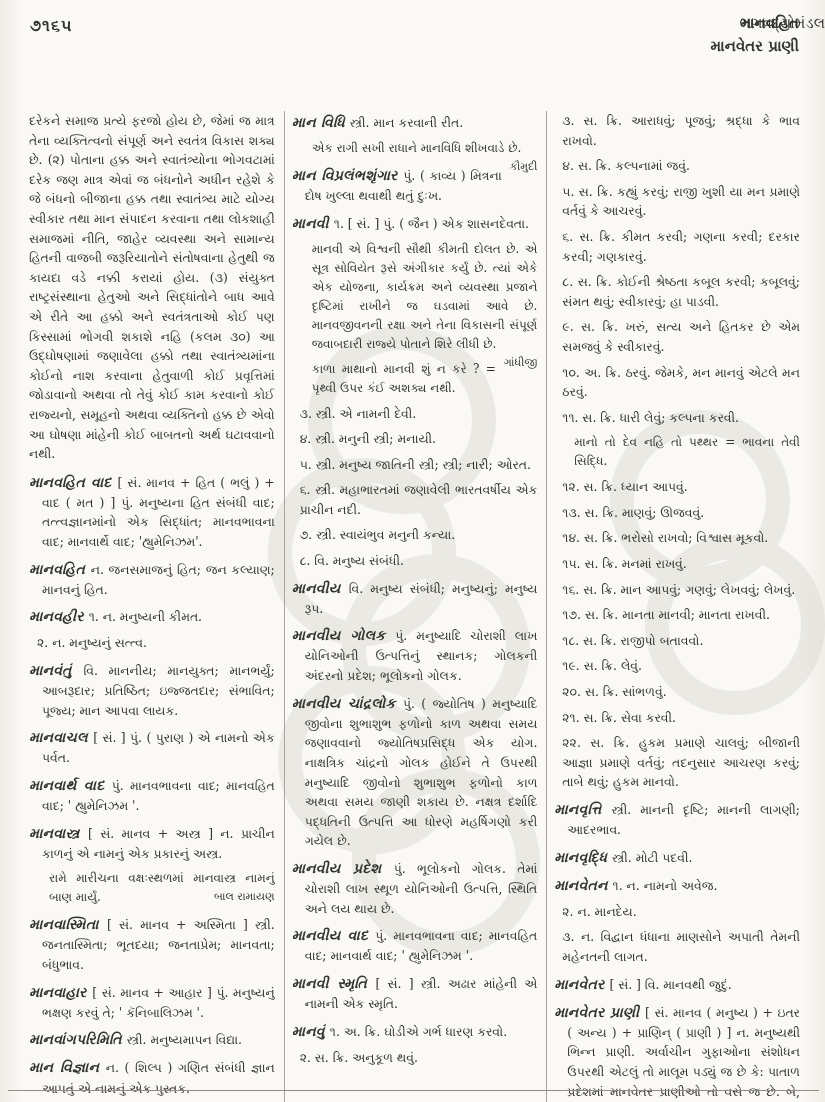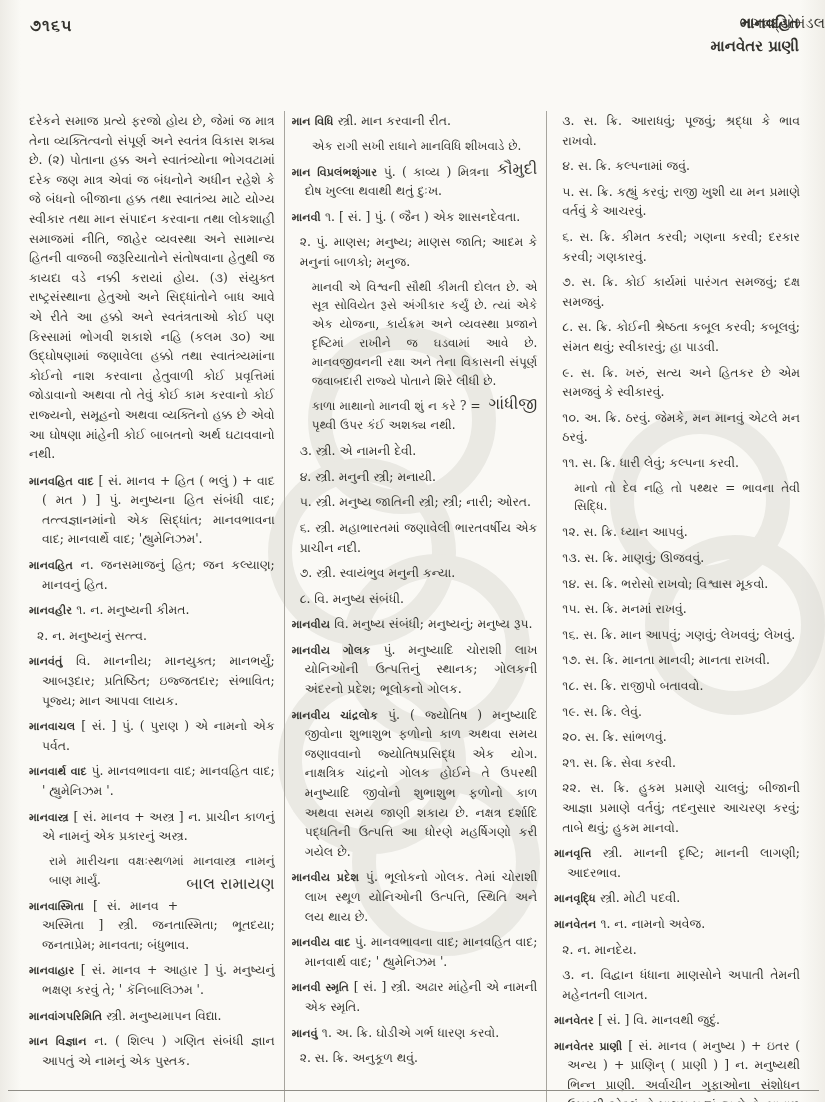--- a/index.html
+++ b/index.html
@@ -35,24 +35,24 @@
     padding:0 9px 0 7px;
     overflow:hidden;
     font-size:12.4px;
     line-height:1.58;
     text-align:justify;
   }
   .col.rule{border-right:1px solid #a7a59e;}
   .col p{margin:0 0 6px 0;}
   .col p.para{margin-bottom:7px;}
   .col p.entry{text-indent:-13px;padding-left:13px;}
-  .col p.entry b{font-size:11px;letter-spacing:.2px;}
+  .col p.entry b{font-size:14px;letter-spacing:.2px;font-style:italic;}
   .col p.sub{padding-left:8px;}
   .col p.quote{padding-left:20px;font-size:12px;}
-  .cite{float:right;font-size:16px;padding-left:8px;}
+  .cite{float:right;font-size:11px;padding-left:8px;}
   .bottom-rule{
     position:absolute;left:8px;right:6px;bottom:11px;z-index:1;
     border-top:1px solid #8f8d86;
   }
 </style>
 </head>
 <body>
 
 <div class="page">
 
@@ -92,21 +92,20 @@
         <p class="entry"><b>માનવાસ્મિતા </b>[ સં. માનવ + અસ્મિતા ] સ્ત્રી. જનતાસ્મિતા; ભૂતદયા; જનતાપ્રેમ; માનવતા; બંધુભાવ.</p>
         <p class="entry"><b>માનવાહાર </b>[ સં. માનવ + આહાર ] પું. મનુષ્યનું ભક્ષણ કરવું તે; ' કૅનિબાલિઝમ '.</p>
         <p class="entry"><b>માનવાંગપરિમિતિ </b>સ્ત્રી. મનુષ્યમાપન વિદ્યા.</p>
         <p class="entry"><b>માન વિજ્ઞાન </b>ન. ( શિલ્પ ) ગણિત સંબંધી જ્ઞાન આપતું એ નામનું એક પુસ્તક.</p>
       </div>
     <div class="col rule">
         <p class="entry"><b>માન વિધિ </b>સ્ત્રી. માન કરવાની રીત.</p>
         <p class="quote">એક રાગી સખી રાધાને માનવિધિ શીખવાડે છે.<span class="cite">કૌમુદી</span></p>
         <p class="entry"><b>માન વિપ્રલંભશૃંગાર </b>પું. ( કાવ્ય ) મિત્રના દોષ ખુલ્લા થવાથી થતું દુઃખ.</p>
         <p class="entry"><b>માનવી </b>૧. [ સં. ] પું. ( જૈન ) એક શાસનદેવતા.</p>
-        <p class="sub">૨. પું. માણસ; મનુષ્ય; માણસ જાતિ; આદમ કે મનુનાં બાળકો; મનુજ.</p>
         <p class="quote">માનવી એ વિશ્વની સૌથી કીમતી દોલત છે. એ સૂત્ર સોવિયેત રૂસે અંગીકાર કર્યું છે. ત્યાં એકે એક યોજના, કાર્યક્રમ અને વ્યવસ્થા પ્રજાને દૃષ્ટિમાં રાખીને જ ઘડવામાં આવે છે. માનવજીવનની રક્ષા અને તેના વિકાસની સંપૂર્ણ જવાબદારી રાજ્યે પોતાને શિરે લીધી છે.<span class="cite">ગાંધીજી</span></p>
         <p class="quote">કાળા માથાનો માનવી શું ન કરે ? = પૃથ્વી ઉપર કંઈ અશક્ય નથી.</p>
         <p class="sub">૩. સ્ત્રી. એ નામની દેવી.</p>
         <p class="sub">૪. સ્ત્રી. મનુની સ્ત્રી; મનાયી.</p>
         <p class="sub">૫. સ્ત્રી. મનુષ્ય જાતિની સ્ત્રી; સ્ત્રી; નારી; ઓરત.</p>
         <p class="sub">૬. સ્ત્રી. મહાભારતમાં જણાવેલી ભારતવર્ષીય એક પ્રાચીન નદી.</p>
         <p class="sub">૭. સ્ત્રી. સ્વાયંભુવ મનુની કન્યા.</p>
         <p class="sub">૮. વિ. મનુષ્ય સંબંધી.</p>
         <p class="entry"><b>માનવીય </b>વિ. મનુષ્ય સંબંધી; મનુષ્યનું; મનુષ્ય રૂપ.</p>
         <p class="entry"><b>માનવીય ગોલક </b>પું. મનુષ્યાદિ ચોરાશી લાખ યોનિઓની ઉત્પત્તિનું સ્થાનક; ગોલકની અંદરનો પ્રદેશ; ભૂલોકનો ગોલક.</p>
@@ -115,21 +114,20 @@
         <p class="entry"><b>માનવીય વાદ </b>પું. માનવભાવના વાદ; માનવહિત વાદ; માનવાર્થ વાદ; ' હ્યુમેનિઝમ '.</p>
         <p class="entry"><b>માનવી સ્મૃતિ </b>[ સં. ] સ્ત્રી. અઢાર માંહેની એ નામની એક સ્મૃતિ.</p>
         <p class="entry"><b>માનવું </b>૧. અ. ક્રિ. ઘોડીએ ગર્ભ ધારણ કરવો.</p>
         <p class="sub">૨. સ. ક્રિ. અનુકૂળ થવું.</p>
       </div>
     <div class="col">
         <p class="sub">૩. સ. ક્રિ. આરાધવું; પૂજવું; શ્રદ્ધા કે ભાવ રાખવો.</p>
         <p class="sub">૪. સ. ક્રિ. કલ્પનામાં જવું.</p>
         <p class="sub">૫. સ. ક્રિ. કહ્યું કરવું; રાજી ખુશી યા મન પ્રમાણે વર્તવું કે આચરવું.</p>
         <p class="sub">૬. સ. ક્રિ. કીમત કરવી; ગણના કરવી; દરકાર કરવી; ગણકારવું.</p>
-        <p class="sub">૭. સ. ક્રિ. કોઈ કાર્યમાં પારંગત સમજવું; દક્ષ સમજવું.</p>
         <p class="sub">૮. સ. ક્રિ. કોઈની શ્રેષ્ઠતા કબૂલ કરવી; કબૂલવું; સંમત થવું; સ્વીકારવું; હા પાડવી.</p>
         <p class="sub">૯. સ. ક્રિ. ખરું, સત્ય અને હિતકર છે એમ સમજવું કે સ્વીકારવું.</p>
         <p class="sub">૧૦. અ. ક્રિ. ઠરવું. જેમકે, મન માનવું એટલે મન ઠરવું.</p>
         <p class="sub">૧૧. સ. ક્રિ. ધારી લેવું; કલ્પના કરવી.</p>
         <p class="quote">માનો તો દેવ નહિ તો પથ્થર = ભાવના તેવી સિદ્ધિ.</p>
         <p class="sub">૧૨. સ. ક્રિ. ધ્યાન આપવું.</p>
         <p class="sub">૧૩. સ. ક્રિ. માણવું; ઊજવવું.</p>
         <p class="sub">૧૪. સ. ક્રિ. ભરોસો રાખવો; વિશ્વાસ મૂકવો.</p>
         <p class="sub">૧૫. સ. ક્રિ. મનમાં રાખવું.</p>
         <p class="sub">૧૬. સ. ક્રિ. માન આપવું; ગણવું; લેખવવું; લેખવું.</p>

